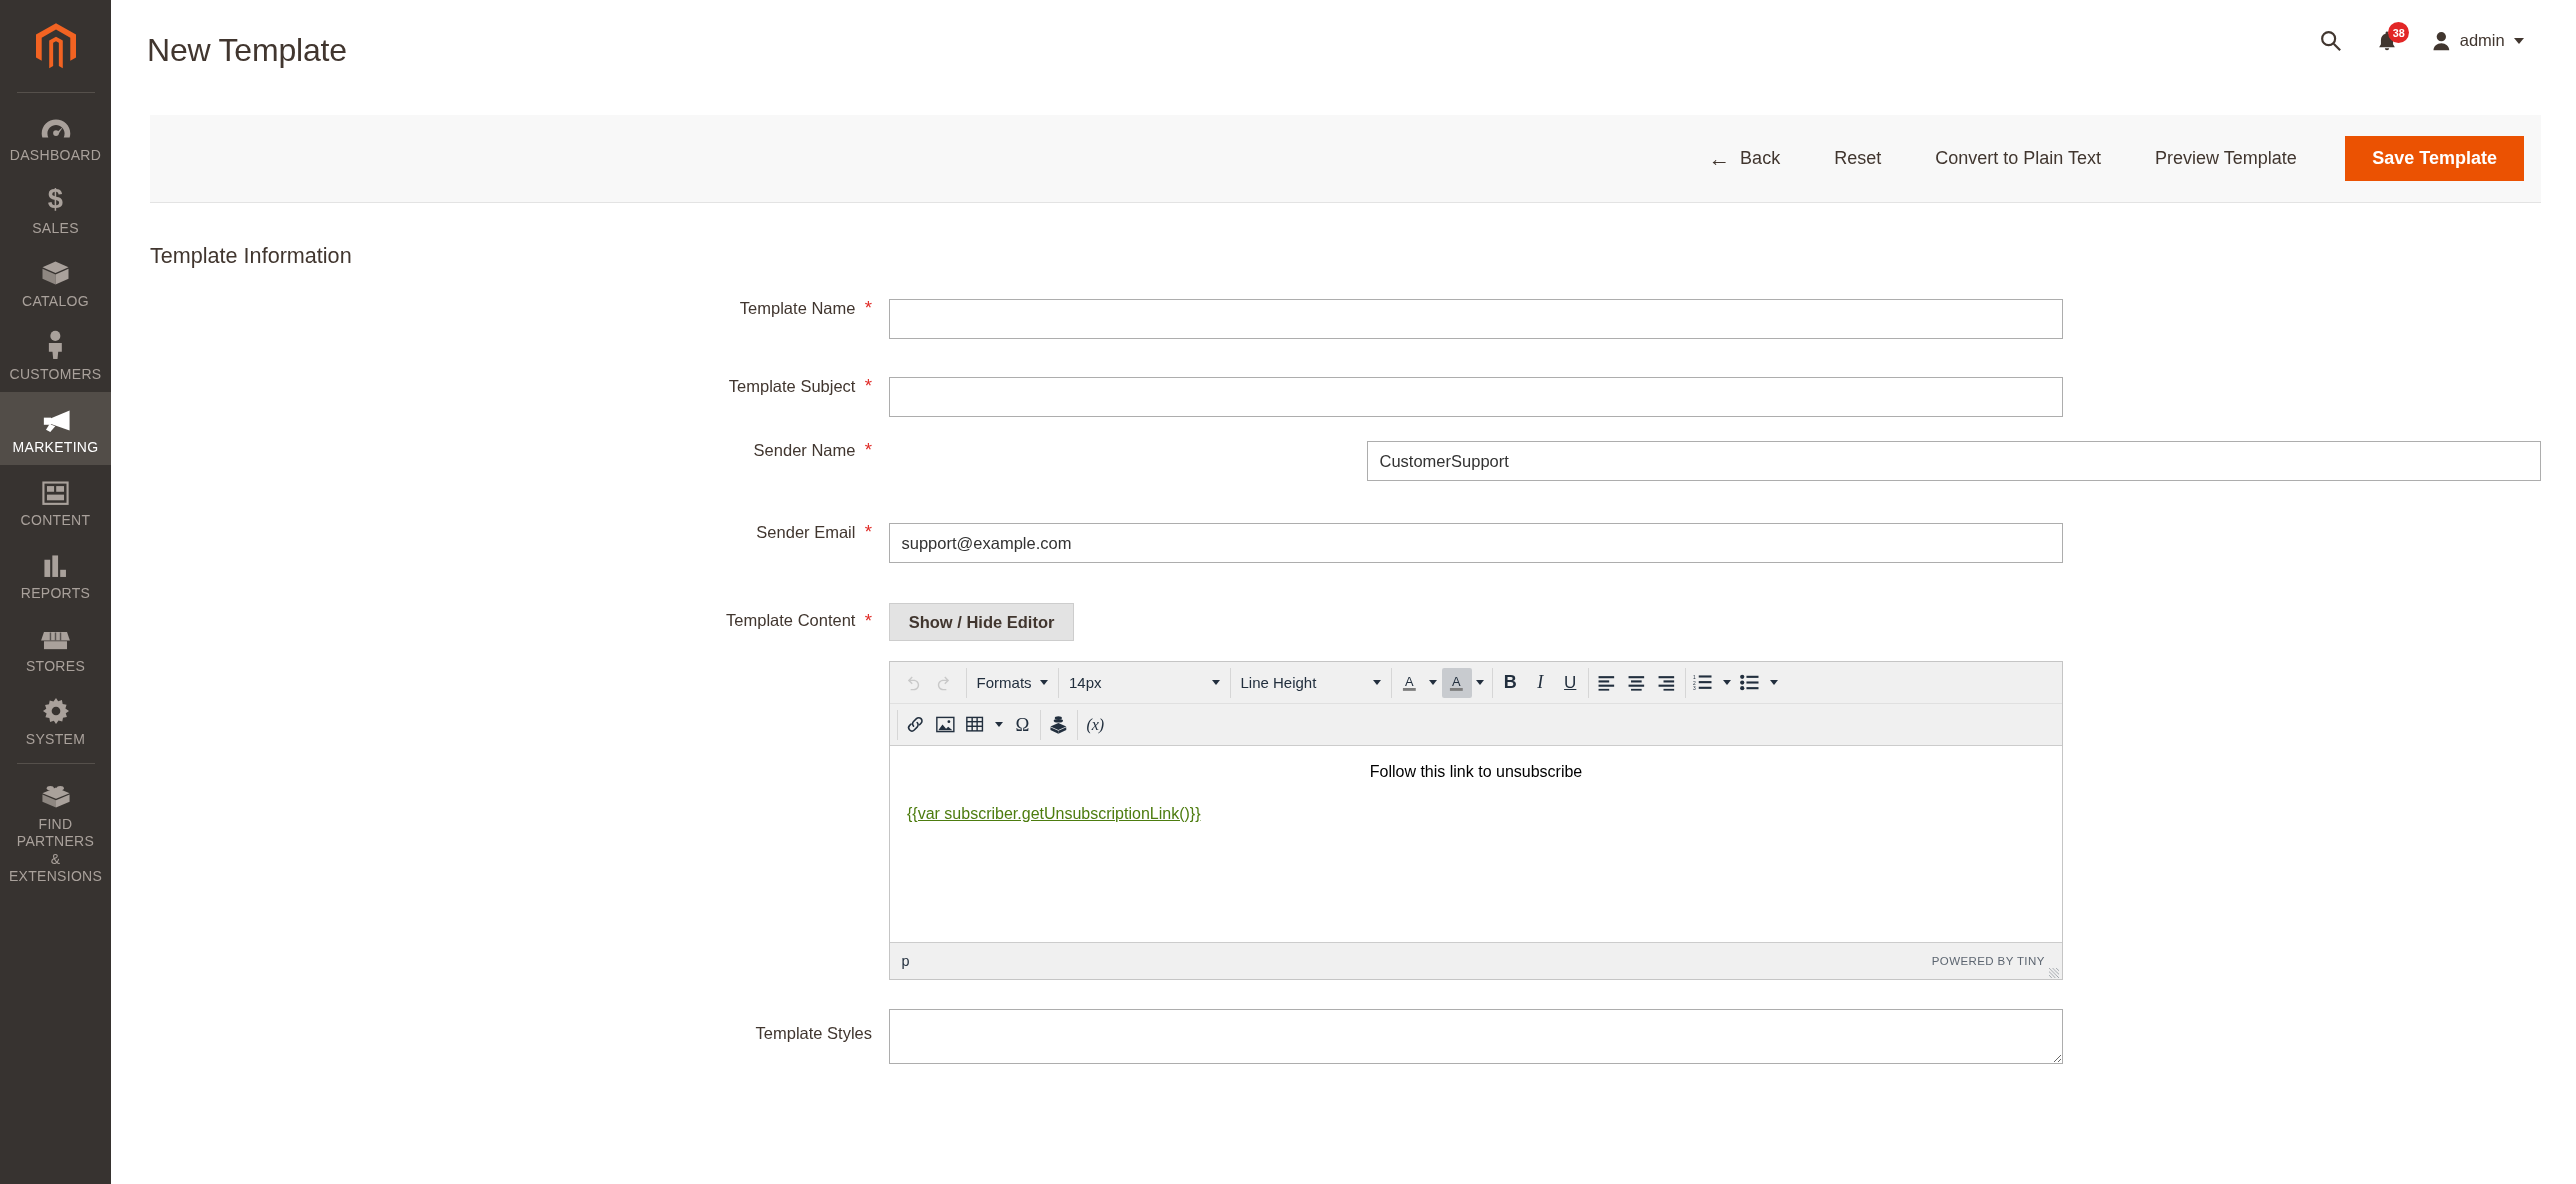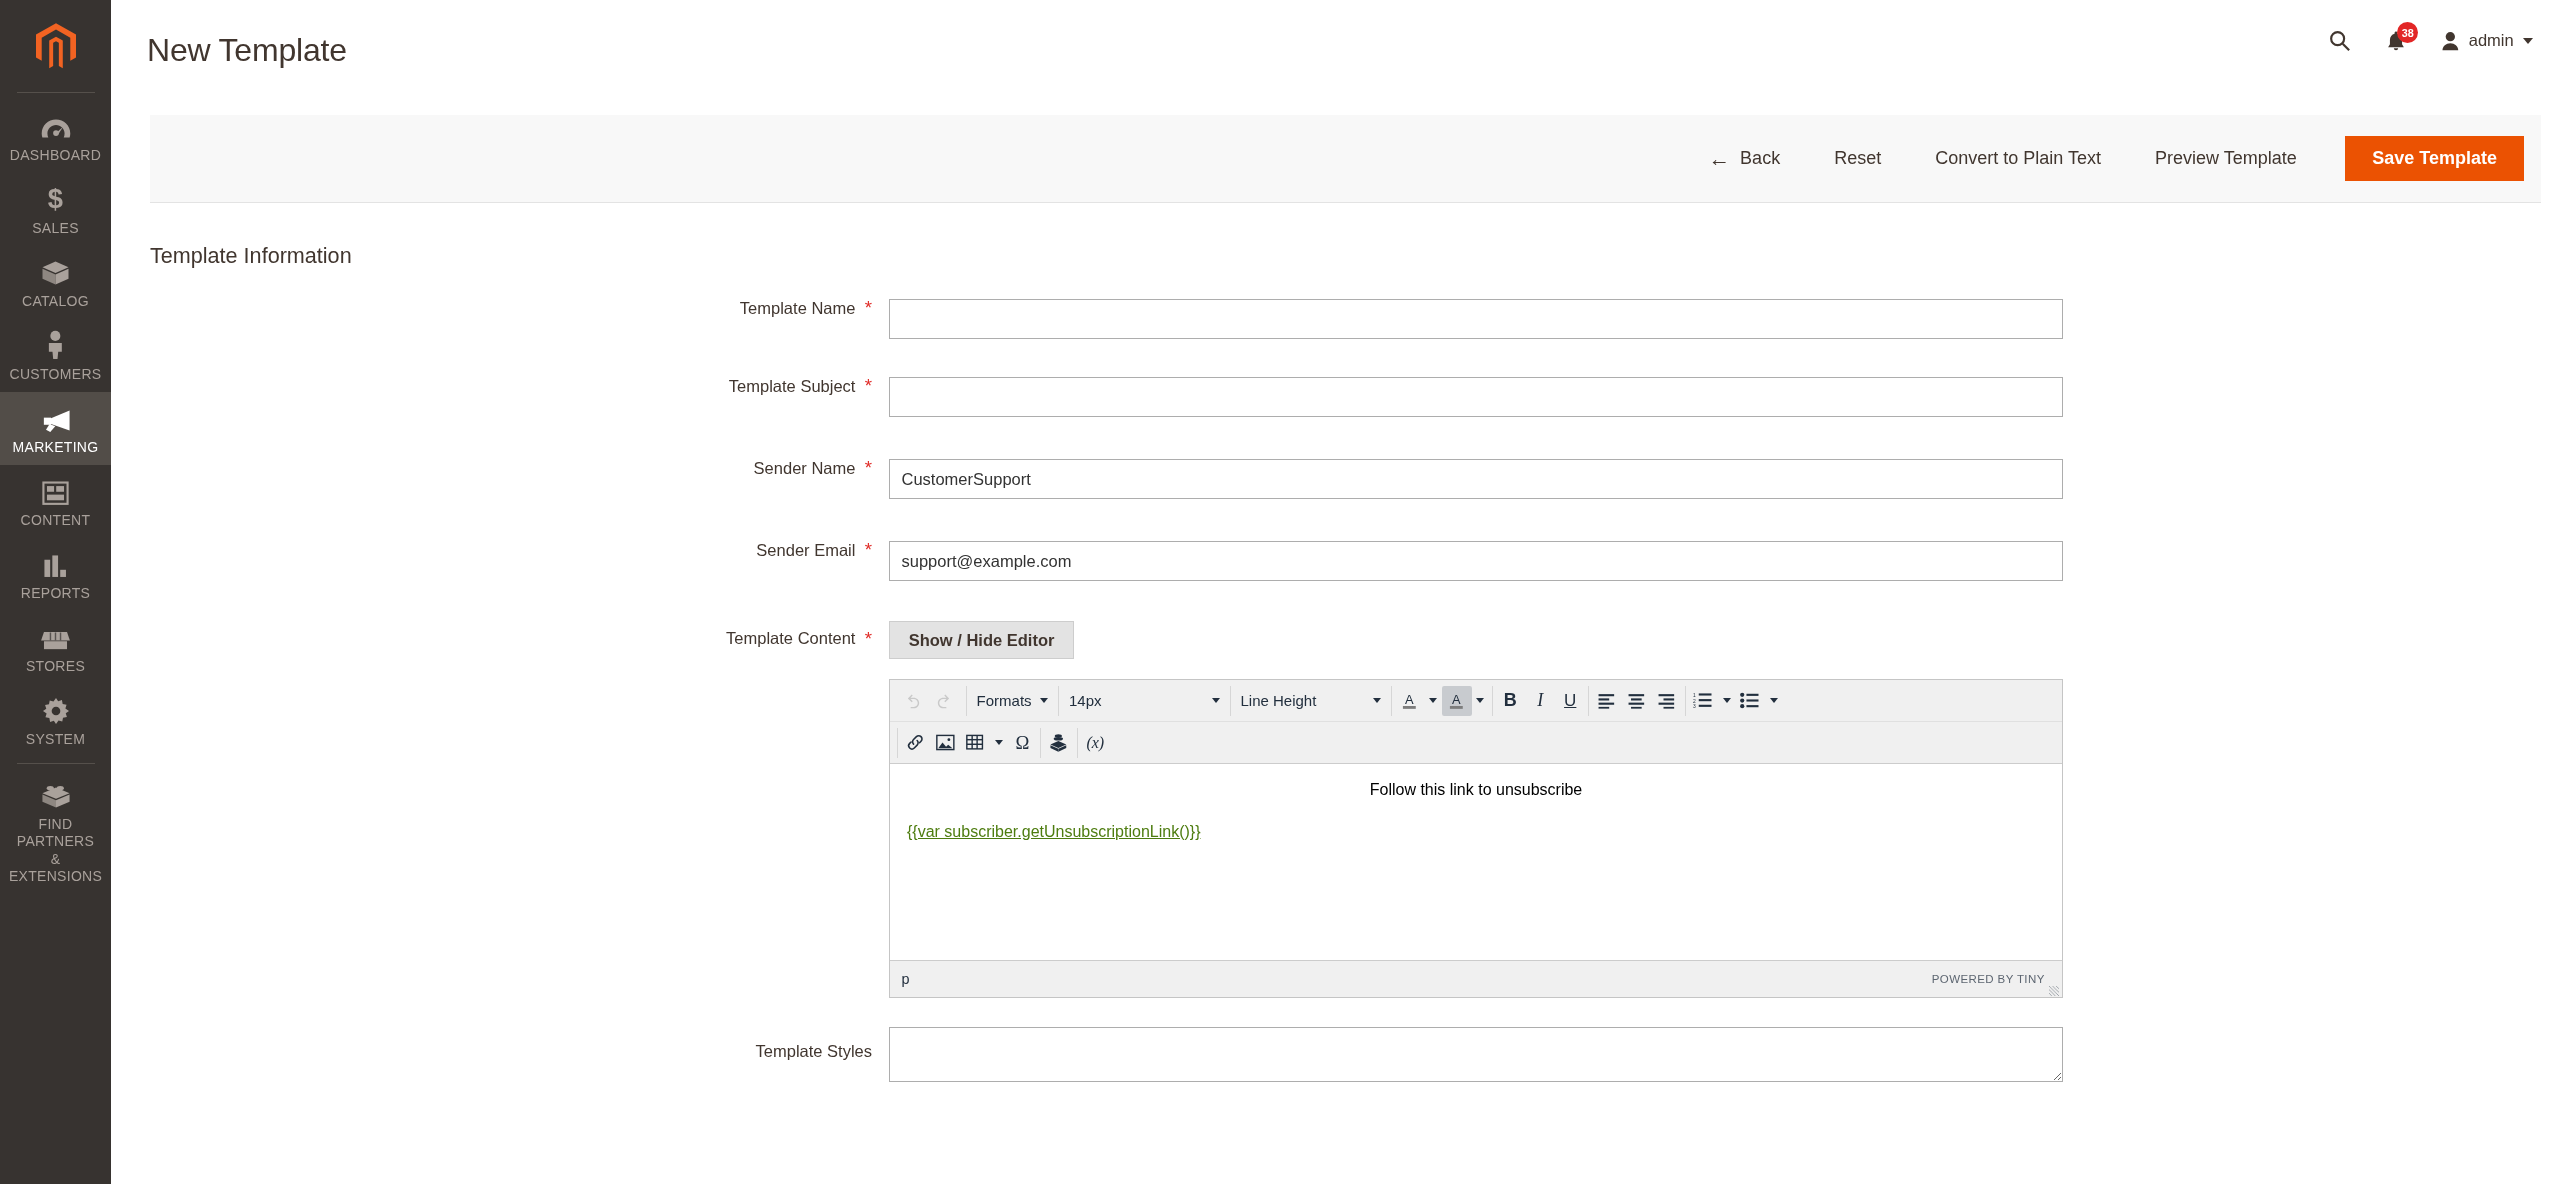--- a/index.html
+++ b/index.html
@@ -48,21 +48,21 @@
   
   #page-header {
     position:absolute; left:111px; top:0; width: 2465px; height:115px;
     background:#ffffff;
   }
   #page-title {
     position:absolute; left: 36px; top: 32px;
     font-size: 32px; font-weight: 400; color:#41362f; letter-spacing:-0.2px;
   }
   #header-tools {
-    position:absolute; right: 43px; top: 30px;
+    position:absolute; right: 52px; top: 30px;
     display:flex; align-items:center; gap: 35px;
   }
   .hdr-btn { display:flex; align-items:center; cursor:pointer; }
   .bell-wrap { position:relative; display:flex; align-items:center; }
   .bell-badge {
     position:absolute; left: 11.5px; top:-8px;
     min-width: 21px; height:21px; border-radius: 50%;
     background:#e22626; color:#fff; font-size:10.8px; font-weight:bold;
     display:flex; align-items:center; justify-content:center; padding: 0 2.9px;
   }
@@ -366,21 +366,21 @@
   <div class="frow" style="margin-top:38px;">
     <div class="flabel">
       <span>Template Subject</span>
       <span class="req">*</span>
     </div>
     <div class="fctl">
       <input class="txt-input" type="text" value="" style="">
     </div>
   </div>
 
-  <div class="frow" style="margin-top:42px;">
+  <div class="frow" style="margin-top:24px;justify-content:space-between;">
     <div class="flabel">
       <span>Sender Name</span>
       <span class="req">*</span>
     </div>
     <div class="fctl">
       <input class="txt-input" type="text" value="CustomerSupport" style="">
     </div>
   </div>
 
   <div class="frow" style="margin-top:42px;">

